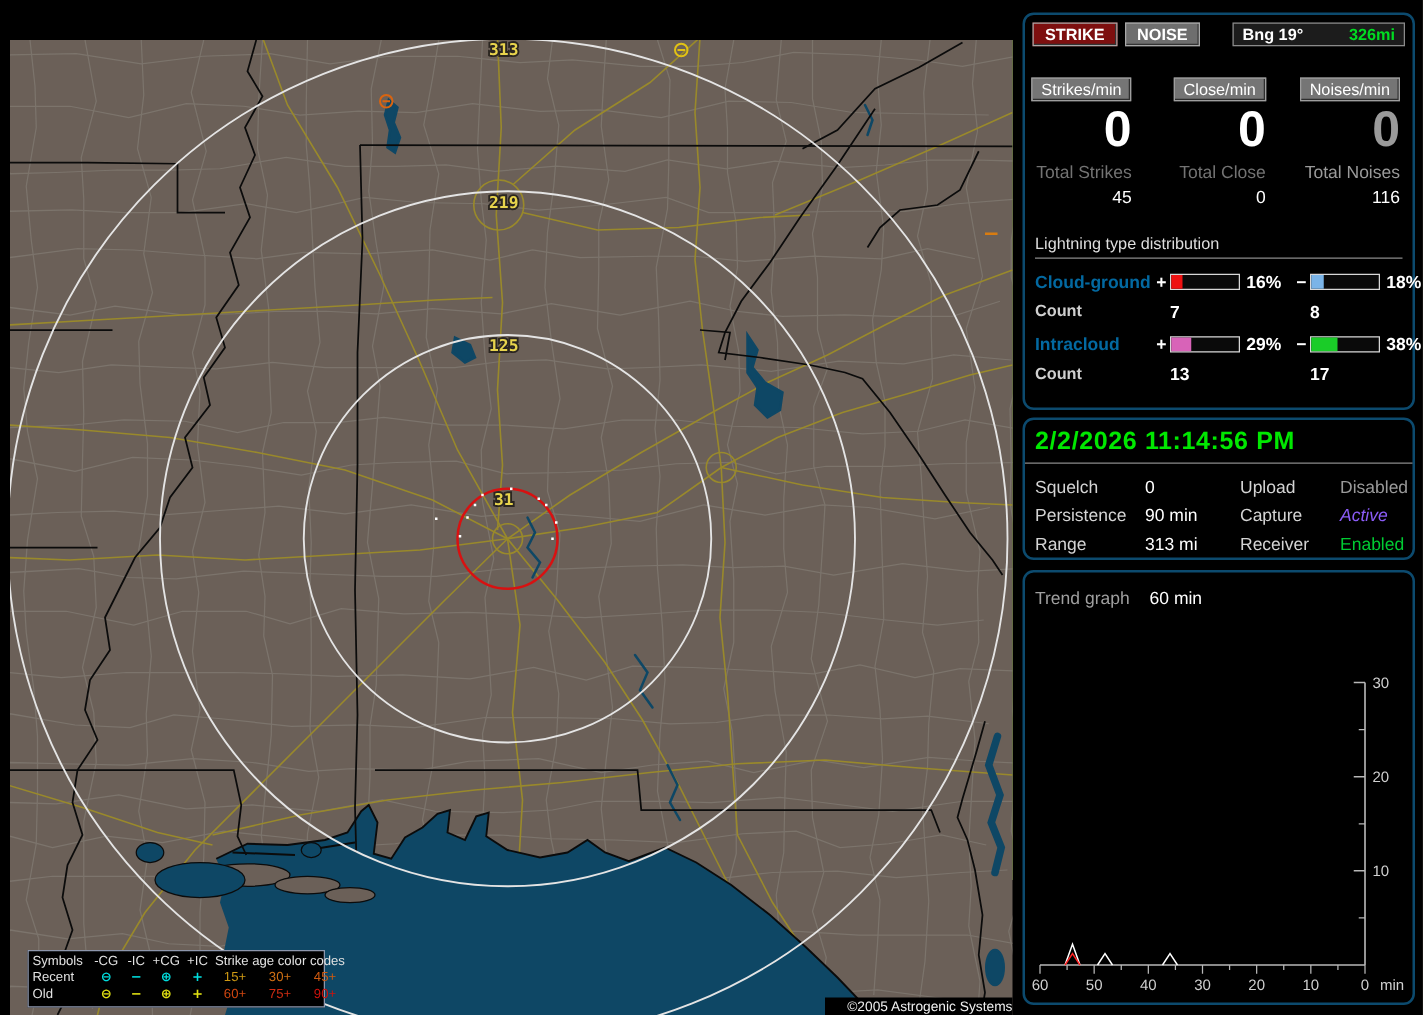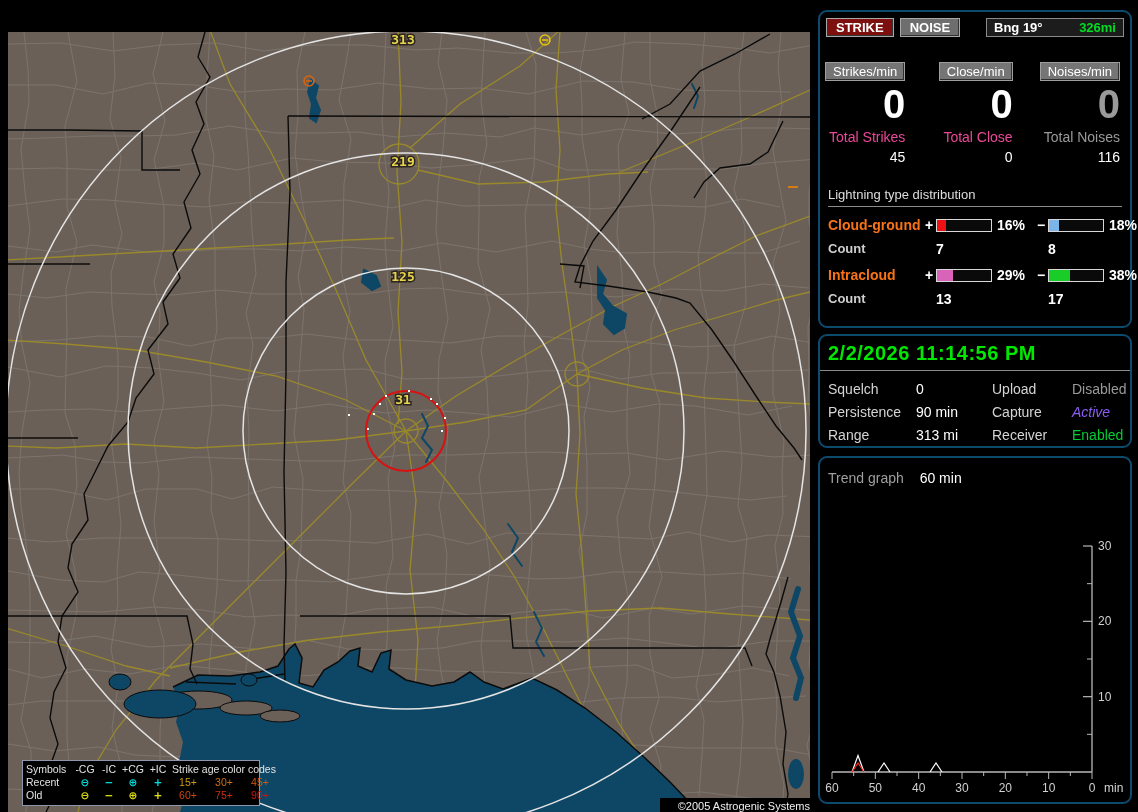--- a/index.html
+++ b/index.html
@@ -32,29 +32,29 @@
   #noise-btn{background:#6e6e6e;margin-left:6px;}
   .bng-chip{margin-left:auto;display:flex;width:122px;justify-content:space-between;background:#1c1c1c;
        border:1px solid #8a8a8a;padding:1px 7px;font-size:13px;font-weight:bold;color:#fff;gap:15px;}
   .bng-range{color:#00dd22;}
   
   .counters{display:grid;grid-template-columns:1fr 1fr 1fr;column-gap:26px;padding:0 10px 0 4px;margin-top:24px;}
   .ccol{text-align:right;}
   .chip{display:inline-block;background:#757575;color:#fff;border:1px solid #9e9e9e;
        box-shadow:inset -1px -1px 0 #2e2e2e;font-size:13px;padding:1px 7px;}
   .rate{font-size:40px;font-weight:bold;color:#fff;line-height:44px;margin-top:1px;}
-  .total-label{font-size:14px;color:#ec4899;margin-top:3px;}
+  .total-label{font-size:14px;color:#737373;margin-top:3px;}
   .total-value{font-size:14px;color:#fff;margin-top:4px;}
   .dim{color:#9a9a9a !important;}
   
   .distribution{padding:0 8px;margin-top:22px;}
   .dist-title{font-size:13px;color:#dedede;border-bottom:1px solid #8a8a8a;padding-bottom:4px;}
   .dist-row{display:grid;grid-template-columns:94px 14px 56px 42px 14px 56px 42px;
        align-items:center;margin-top:10px;}
-  .dist-label{font-size:14px;font-weight:bold;color:#f97316;}
+  .dist-label{font-size:14px;font-weight:bold;color:#0369a1;}
   .dist-sign{font-size:14px;font-weight:bold;color:#fff;text-align:center;}
   .bar{height:11px;border:1px solid #d8d8d8;background:#0a0a0a;position:relative;}
   .bar>i{display:block;height:100%;}
   .dist-pct{font-size:14px;font-weight:bold;color:#fff;padding-left:5px;}
   .count-row{display:grid;grid-template-columns:94px 14px 56px 42px 14px 56px 42px;margin-top:8px;}
   .count-label{font-size:13px;font-weight:bold;color:#cfcfcf;}
   .count-val{font-size:14px;font-weight:bold;color:#fff;grid-column:3;}
   .count-val2{font-size:14px;font-weight:bold;color:#fff;grid-column:6;}
   
   .datetime{color:#00e800;font-size:20px;font-weight:bold;padding:6px 8px 5px 8px;

